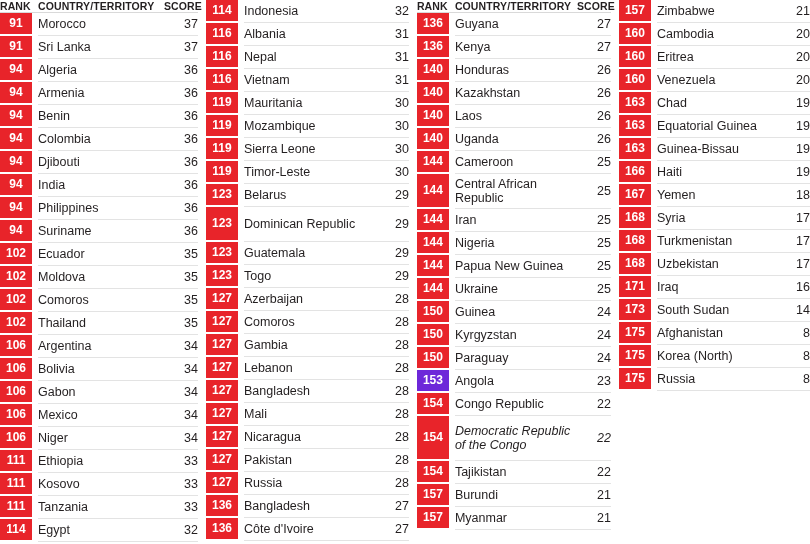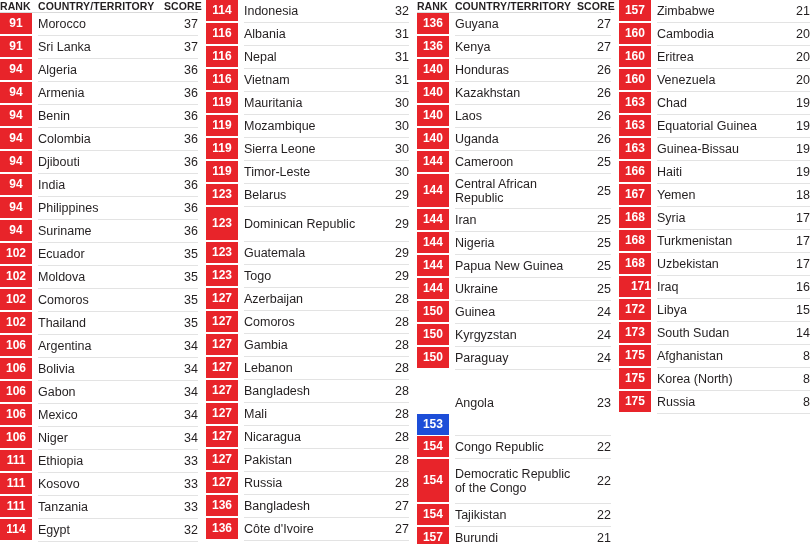--- a/index.html
+++ b/index.html
@@ -83,21 +83,21 @@
     width: 34px;
     text-align: right;
     padding-right: 4px;
     font-size: 12.5px;
     color: #231f20;
     border-bottom: 1px solid #e3e3e3;
     height: 22px;
   }
   tr.tall td.country-cell, tr.tall td.score-cell { height: 34px; }
   tr.tall .rank-badge { height: 33px; line-height: 33px; }
-  tr.tall2 td.country-cell, tr.tall2 td.score-cell { height: 44px; }
+  tr.tall2 td.country-cell, tr.tall2 td.score-cell { height: 44px; font-style: italic; }
   tr.tall2 .rank-badge { height: 43px; line-height: 43px; }
 </style>
 </head>
 <body>
 
 <div class="board">
   <div class="col col-1">
     <table class="rank">
       <thead>
         <tr>
@@ -550,21 +550,21 @@
           </tr>
           <tr>
             <td class="rank-cell">
               <div class="rank-badge" style="background: rgb(232, 36, 42);">150</div>
             </td>
             <td class="country-cell">Paraguay</td>
             <td class="score-cell">24</td>
           </tr>
           <tr>
             <td class="rank-cell">
-              <div class="rank-badge" style="background: #1d4ed8; margin-top: 44px;">153</div>
+              <div class="rank-badge" style="background: #6d28d9;">153</div>
             </td>
             <td class="country-cell">Angola</td>
             <td class="score-cell">23</td>
           </tr>
           <tr>
             <td class="rank-cell">
               <div class="rank-badge" style="background: rgb(232, 36, 42);">154</div>
             </td>
             <td class="country-cell">Congo Republic</td>
             <td class="score-cell">22</td>
@@ -683,31 +683,24 @@
           </tr>
           <tr>
             <td class="rank-cell">
               <div class="rank-badge" style="background: rgb(232, 36, 42);">168</div>
             </td>
             <td class="country-cell">Uzbekistan</td>
             <td class="score-cell">17</td>
           </tr>
           <tr>
             <td class="rank-cell">
-              <div class="rank-badge" style="background: rgb(232, 36, 42); text-align: right;">171</div>
+              <div class="rank-badge" style="background: rgb(232, 36, 42);">171</div>
             </td>
             <td class="country-cell">Iraq</td>
             <td class="score-cell">16</td>
-          </tr>
-          <tr>
-            <td class="rank-cell">
-              <div class="rank-badge" style="background: rgb(232, 36, 42);">172</div>
-            </td>
-            <td class="country-cell">Libya</td>
-            <td class="score-cell">15</td>
           </tr>
           <tr>
             <td class="rank-cell">
               <div class="rank-badge" style="background: rgb(232, 36, 42);">173</div>
             </td>
             <td class="country-cell">South Sudan</td>
             <td class="score-cell">14</td>
           </tr>
           <tr>
             <td class="rank-cell">

